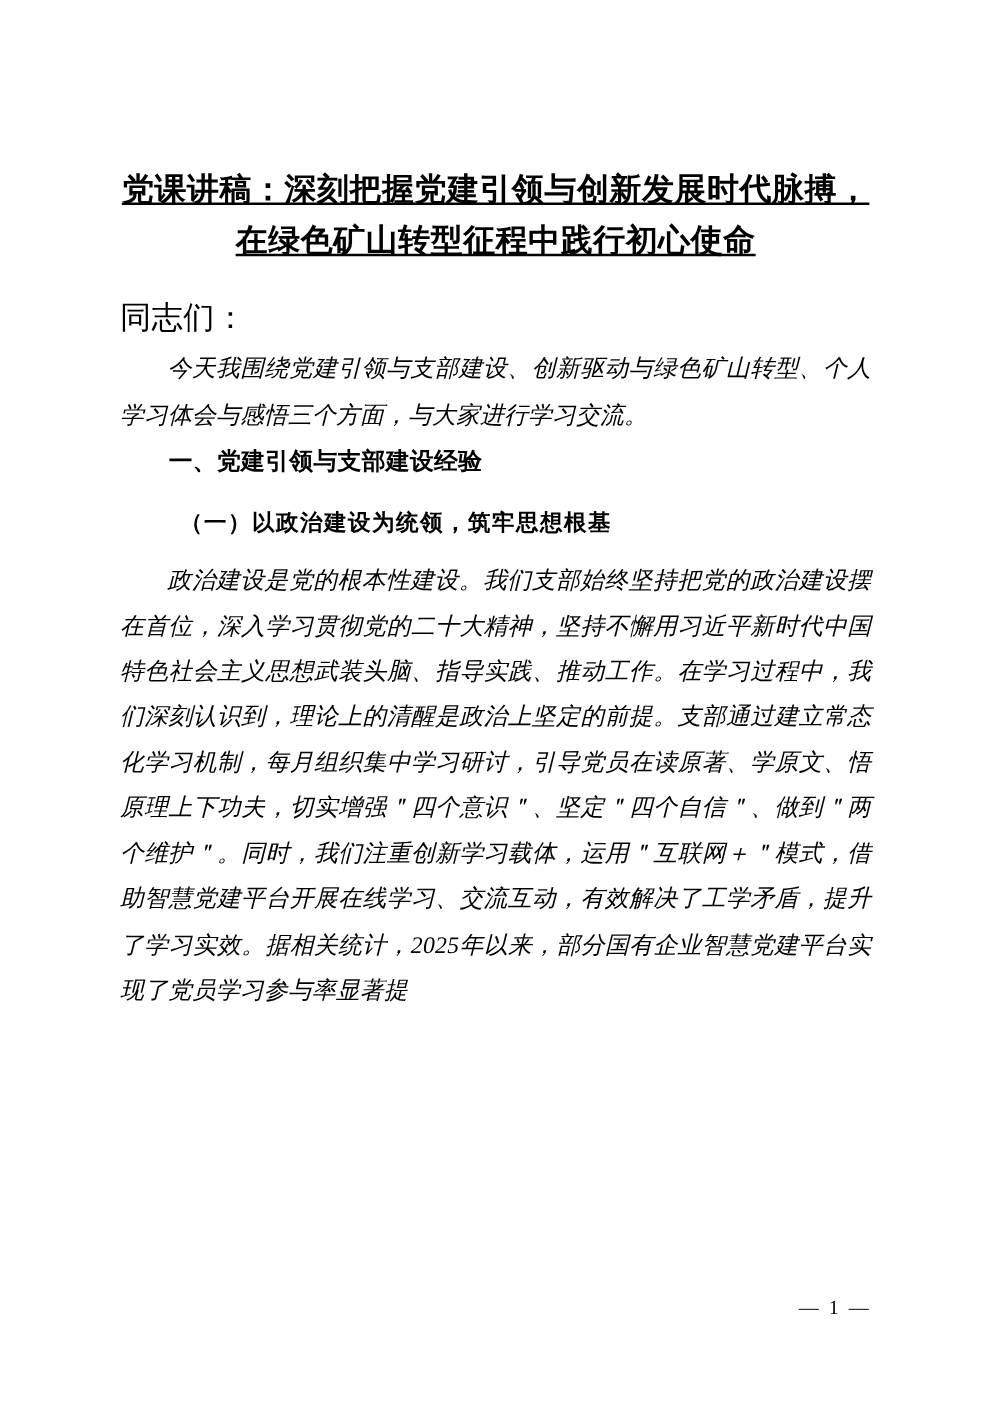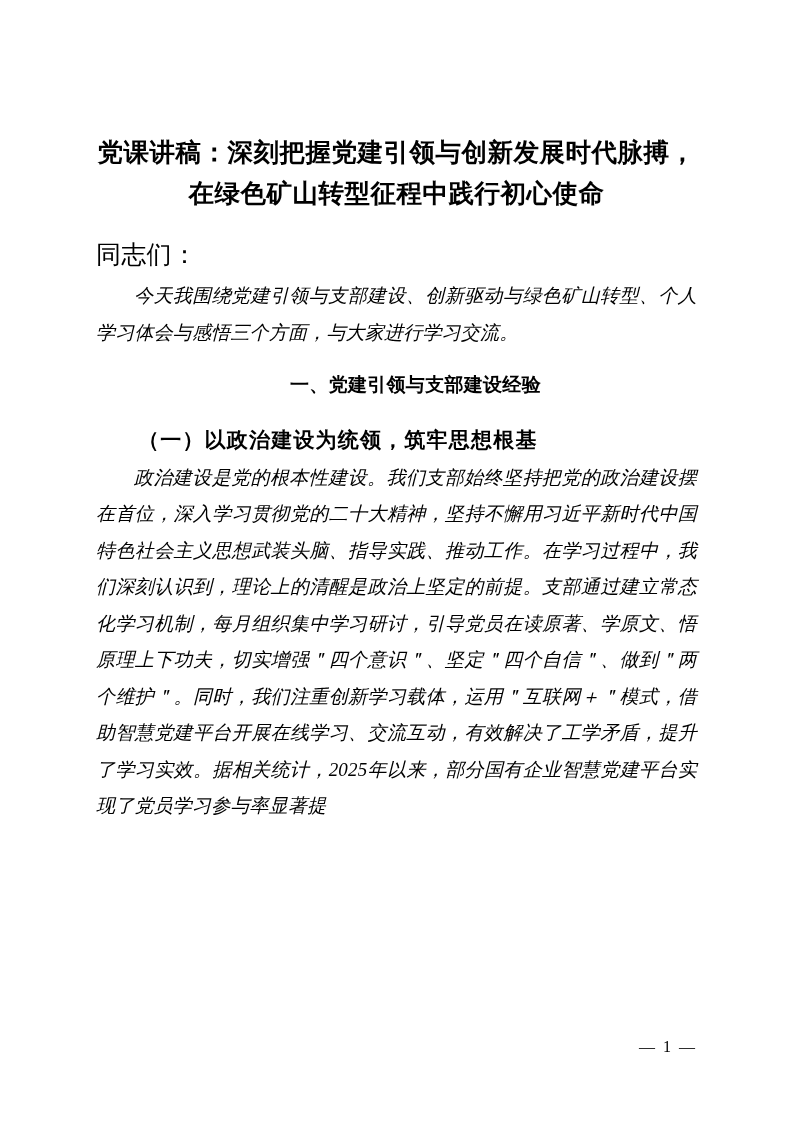--- a/index.html
+++ b/index.html
@@ -22,20 +22,21 @@
   }
   .doc-title {
     font-family: "Liberation Sans", "DejaVu Sans", sans-serif;
     font-weight: bold;
     font-size: 25.5px;
     line-height: 1.62;
     text-align: center;
     letter-spacing: 0.5px;
     margin: 0 0 16px 0;
     color: #000;
+    text-decoration: underline;
   }
   .salutation {
     font-size: 25px;
     line-height: 1.9;
     margin: 10px 0 0 0;
     text-align: justify;
     letter-spacing: 0.3px;
   }
   p.body-para {
     font-size: 19px;
@@ -45,31 +46,30 @@
     text-justify: inter-ideograph;
     text-indent: 2em;
     letter-spacing: 0.2px;
     font-style: italic;
   }
   p.heading-1 {
     font-family: "Liberation Sans", "DejaVu Sans", sans-serif;
     font-weight: bold;
     font-size: 19px;
     line-height: 1.92;
-    margin: 16px;
+    margin: 1px;
     text-indent: 2em;
     letter-spacing: 0.3px;
-    text-align: center;
   }
   p.heading-2 {
     font-family: "Liberation Serif", "DejaVu Serif", serif;
     font-weight: bold;
-    font-size: 21px;
+    font-size: 18px;
     line-height: 1.92;
-    margin: 0;
+    margin: 12px;
     text-indent: 2em;
     letter-spacing: 1.2px;
   }
   .page-footer {
     position: absolute;
     left: 96px;
     right: 96px;
     bottom: 66px;
     text-align: right;
     font-size: 16px;

